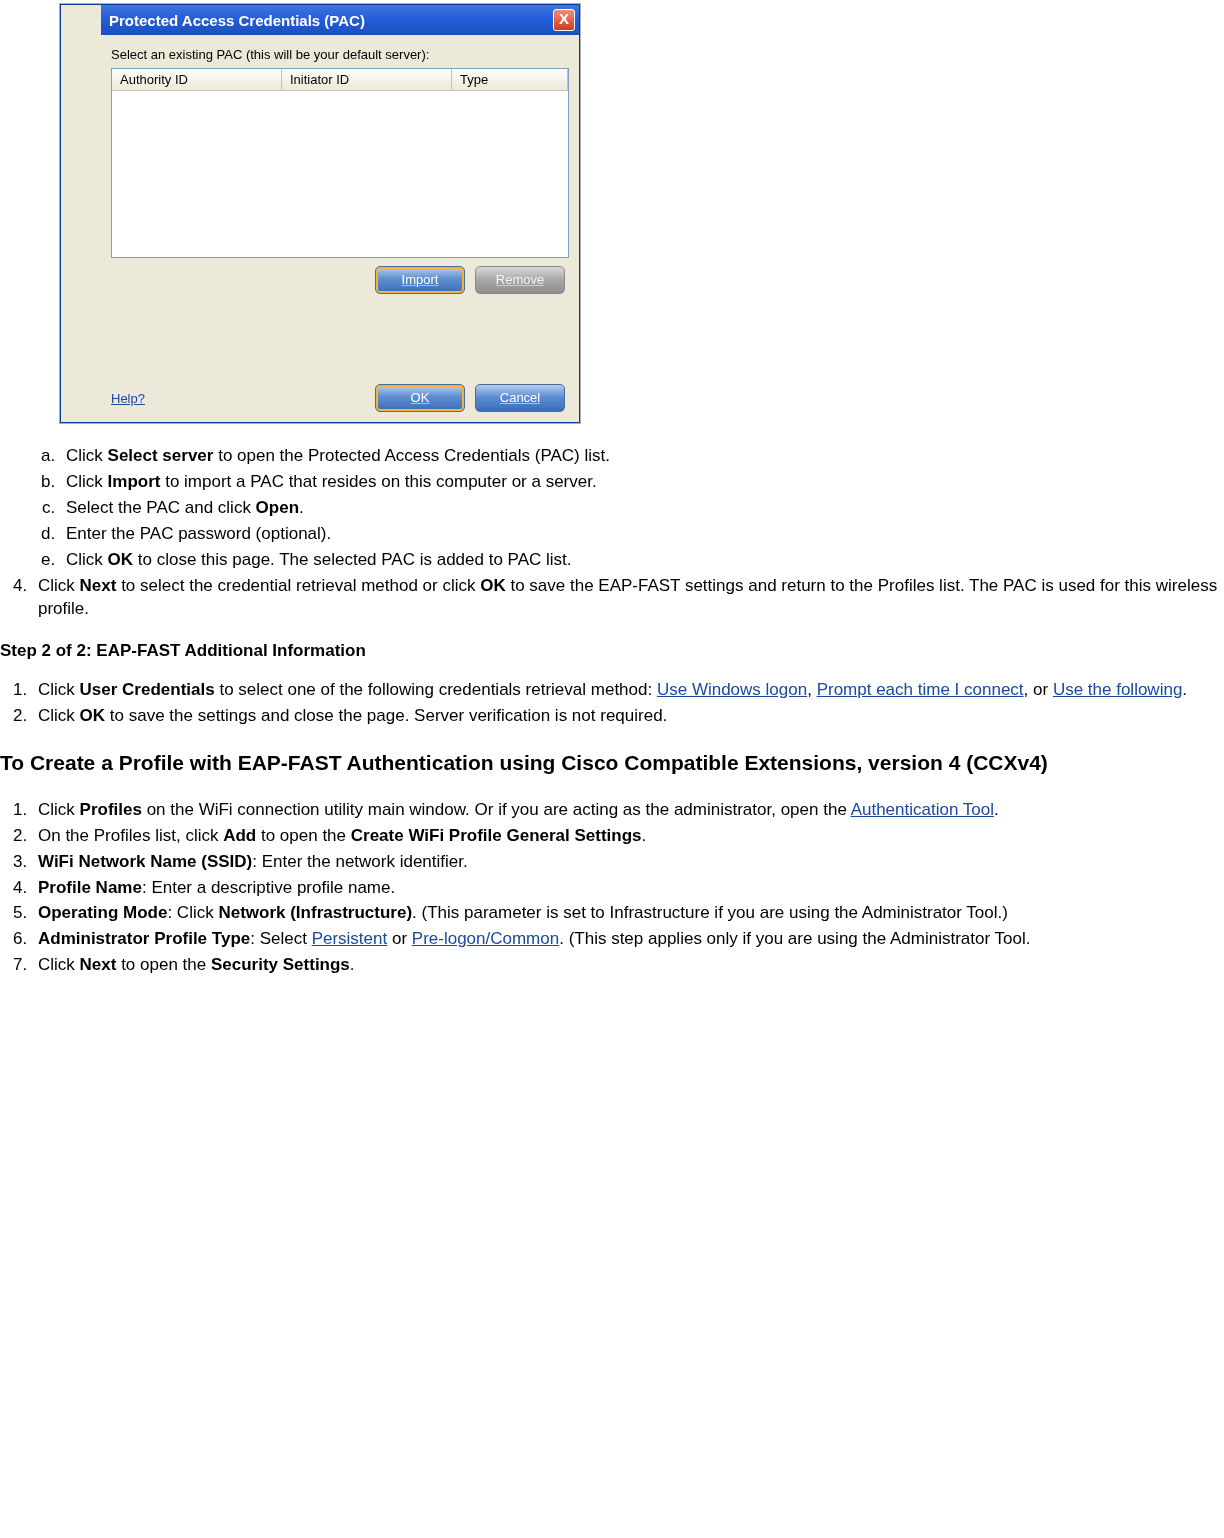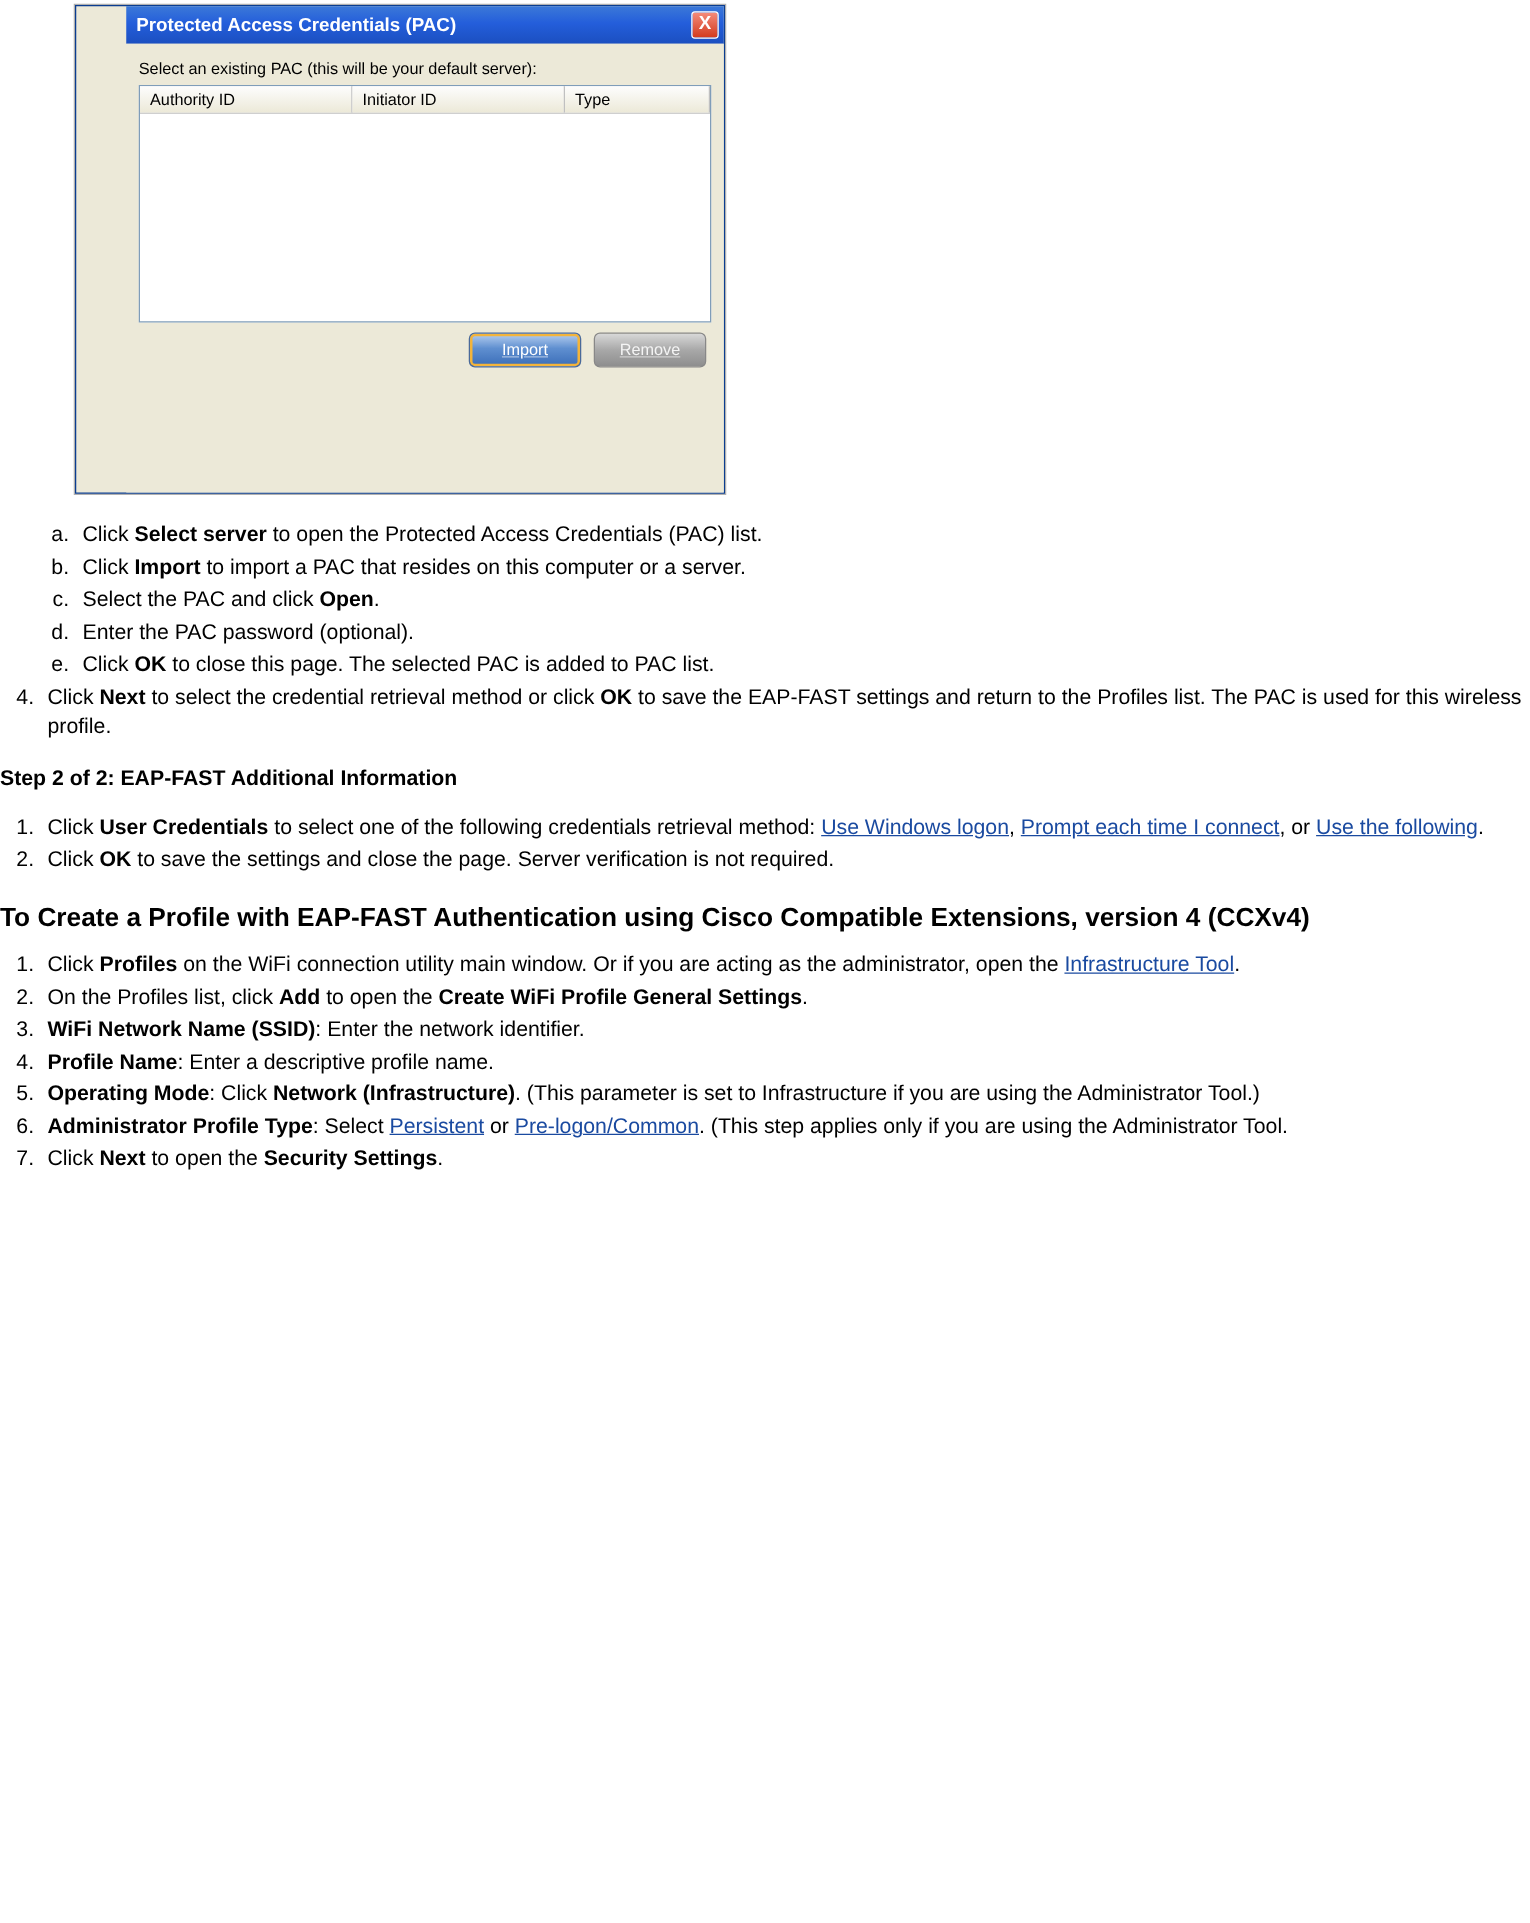--- a/index.html
+++ b/index.html
@@ -144,21 +144,21 @@
     line-height: 1.35;
   }
   .step-heading {
     font-weight: bold;
     margin: 20px 0 18px 0;
     font-size: 17px;
   }
   .h3 {
     font-weight: bold;
     font-size: 21px;
-    margin: 22px 0 12px 0;
+    margin: 22px 0 22px 0;
     line-height: 1.3;
   }
   a.doc-link {
     color: #1a4aa0;
     text-decoration: underline;
   }
   b { font-weight: bold; }
 </style>
 </head>
 <body>
@@ -177,20 +177,27 @@
           <div class="table-head">
             <div class="th th1">Authority ID</div>
             <div class="th th2">Initiator ID</div>
             <div class="th th3">Type</div>
           </div>
         </div>
         <div class="btn-row mid">
           <div class="btn btn-blue">Import</div>
           <div class="btn btn-gray">Remove</div>
         </div>
+        <div class="dialog-footer">
+          <span class="help-link">Help?</span>
+          <div class="btn-row">
+            <div class="btn btn-blue">OK</div>
+            <div class="btn btn-blue-plain">Cancel</div>
+          </div>
+        </div>
       </div>
     </div>
   </div>
 
   <ol class="alpha">
     <li><span>Click </span><b>Select server</b><span> to open the Protected Access Credentials (PAC) list.</span></li>
     <li><span>Click </span><b>Import</b><span> to import a PAC that resides on this computer or a server.</span></li>
     <li><span>Select the PAC and click </span><b>Open</b><span>.</span></li>
     <li><span>Enter the PAC password (optional).</span></li>
     <li><span>Click </span><b>OK</b><span> to close this page. The selected PAC is added to PAC list.</span></li>
@@ -206,21 +213,21 @@
   <ol class="num">
     <li>
       <span>Click </span><b>User Credentials</b><span> to select one of the following credentials retrieval method: </span><a class="doc-link">Use Windows logon</a><span>, </span><a class="doc-link">Prompt each time I connect</a><span>, or </span><a class="doc-link">Use the following</a><span>.</span>
     </li>
     <li><span>Click </span><b>OK</b><span> to save the settings and close the page. Server verification is not required.</span></li>
   </ol>
 
   <div class="h3">To Create a Profile with EAP-FAST Authentication using Cisco Compatible Extensions, version 4 (CCXv4)</div>
 
   <ol class="num">
-    <li><span>Click </span><b>Profiles</b><span> on the WiFi connection utility main window. Or if you are acting as the administrator, open the </span><a class="doc-link">Infrastructure Tool</a><span>.</span></li>
+    <li><span>Click </span><b>Profiles</b><span> on the WiFi connection utility main window. Or if you are acting as the administrator, open the </span><a class="doc-link">Authentication Tool</a><span>.</span></li>
     <li><span>On the Profiles list, click </span><b>Add</b><span> to open the </span><b>Create WiFi Profile General Settings</b><span>.</span></li>
     <li><b>WiFi Network Name (SSID)</b><span>: Enter the network identifier.</span></li>
     <li><b>Profile Name</b><span>: Enter a descriptive profile name.</span></li>
     <li><b>Operating Mode</b><span>: Click </span><b>Network (Infrastructure)</b><span>. (This parameter is set to Infrastructure if you are using the Administrator Tool.)</span></li>
     <li><b>Administrator Profile Type</b><span>: Select </span><a class="doc-link">Persistent</a><span> or </span><a class="doc-link">Pre-logon/Common</a><span>. (This step applies only if you are using the Administrator Tool.</span></li>
     <li><span>Click </span><b>Next</b><span> to open the </span><b>Security Settings</b><span>.</span></li>
   </ol>
 
 </div>
 

